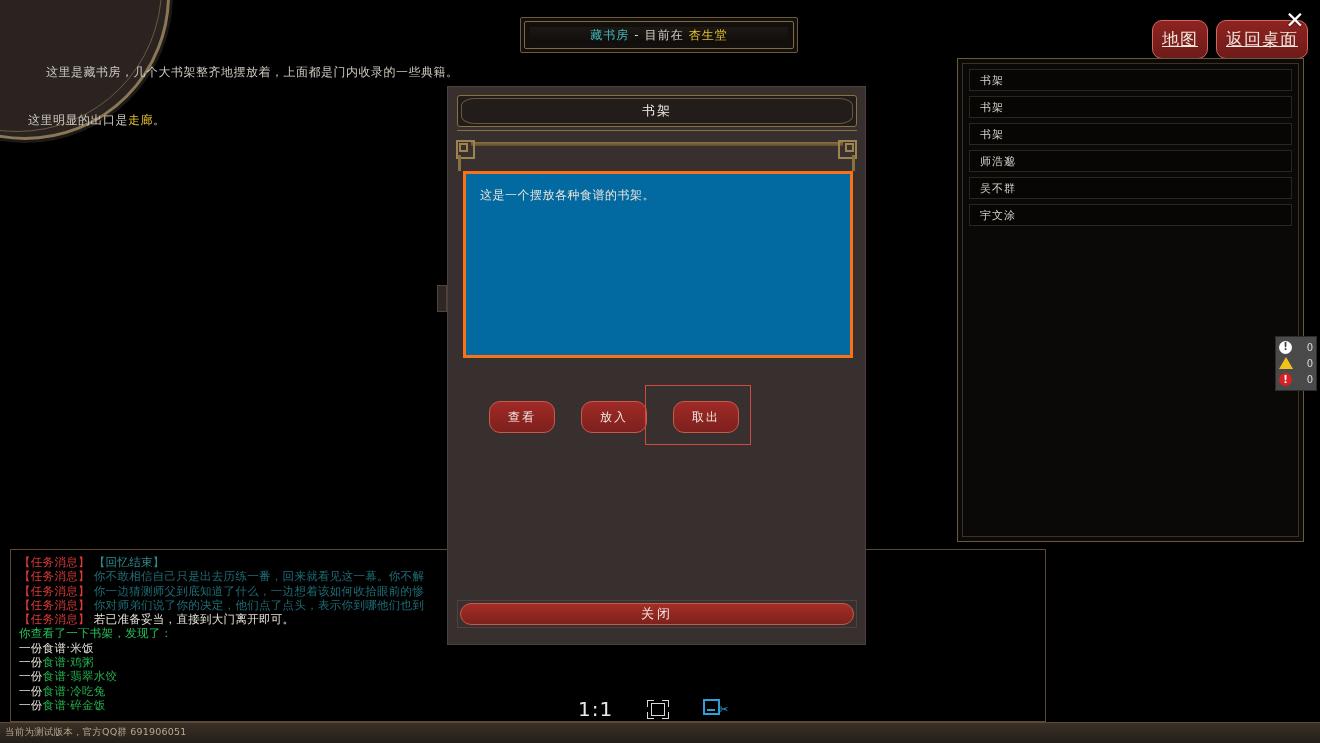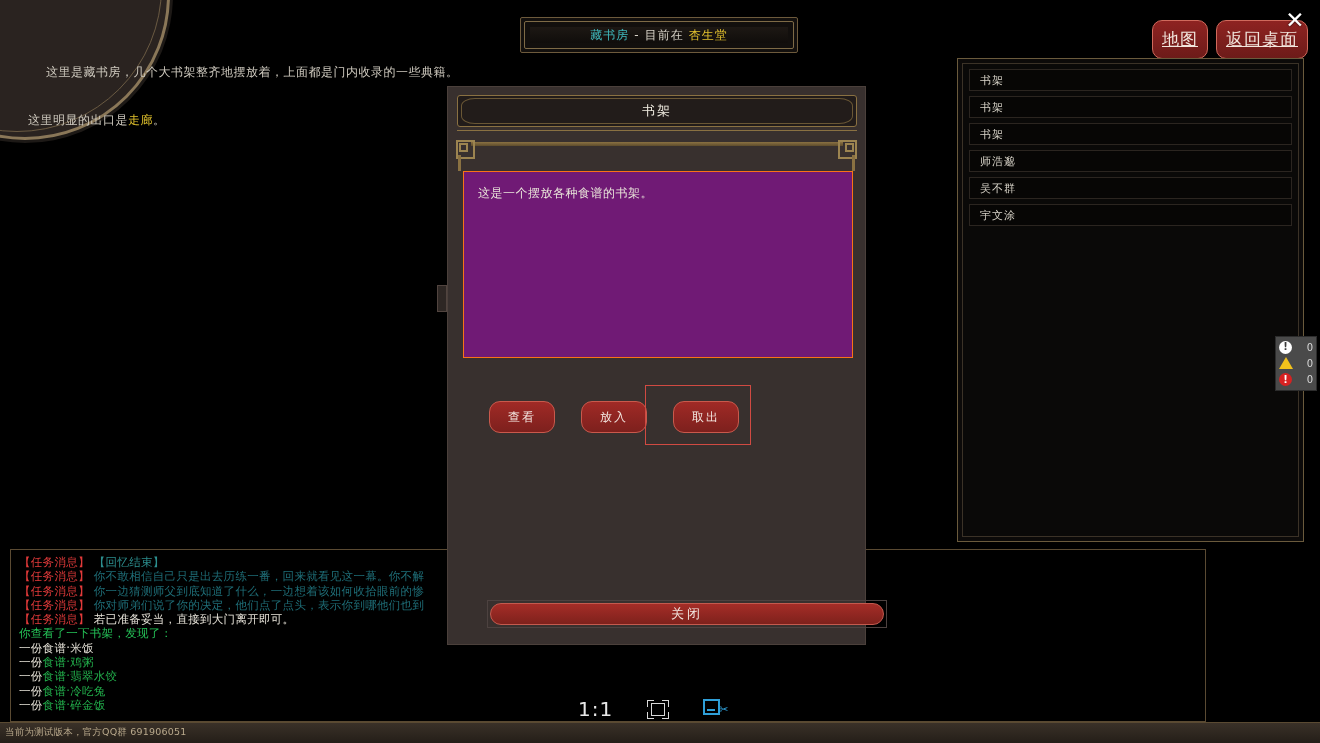--- a/index.html
+++ b/index.html
@@ -137,21 +137,21 @@
   }
   .ico-err {
     width: 13px; height: 13px; border-radius: 50%;
     background: #d62222; color: #fff; font-size: 10px; font-weight: bold;
     display: flex; align-items: center; justify-content: center; line-height: 1;
   }
 
   
   .chatlog {
     position: absolute; left: 10px; top: 549px;
-    width: 1196px; height: 173px;
+    width: 1036px; height: 173px;
     border: 1px solid #5a4a32;
     background: #000;
     padding: 5px 8px;
     overflow: hidden;
   }
   .chat-line { font-size: 11.5px; line-height: 14.3px; white-space: nowrap; letter-spacing: .3px; }
   .tag-quest { color: #e23a3a; }
   .c-white  { color: #e6e2d8; }
   .c-teal   { color: #1e6e78; }
   .c-teal-b { color: #2c8e8e; }
@@ -247,22 +247,22 @@
   .orn-r { right: 8px; top: 53px; transform: scaleX(-1); }
   .orn-tail-l {
     position:absolute; left:10px; top:68px; width:3px; height:16px; background:#8a7142;
   }
   .orn-tail-r {
     position:absolute; right:10px; top:68px; width:3px; height:16px; background:#8a7142;
   }
   .desc-box {
     position: absolute; left: 15px; top: 84px;
     width: 390px; height: 187px;
-    background: #701a75;
-    border: 1px solid #f97316;
+    background: #0369a1;
+    border: 3px solid #f97316;
     padding: 12px 14px;
     overflow: hidden;
   }
   .desc-text { color: #e9e5da; font-size: 12px; line-height: 18px; letter-spacing: .5px; }
 
   .action-row {
     position: absolute; left: 15px; top: 310px;
     width: 390px; height: 40px;
     display: flex; align-items: center; gap: 26px;
     padding-left: 26px;
@@ -280,21 +280,20 @@
     position: absolute; left: 645px; top: 385px;
     width: 106px; height: 60px;
     border: 1px solid #d14a42;
     pointer-events: none;
   }
   .dlg-close-wrap {
     position: absolute; left: 9px; bottom: 16px;
     width: 400px; height: 28px;
     border: 1px solid #4d4240;
     padding: 2px;
-    margin-left: 30px;
   }
   .dlg-close-btn {
     width: 100%; height: 100%;
     background: linear-gradient(180deg,#a52d27 0%, #7e211c 100%);
     border: 1px solid #c35a4e;
     border-radius: 11px;
     color: #f4e9e3; font-size: 13px; letter-spacing: 3px;
     display: flex; align-items: center; justify-content: center;
     cursor: pointer;
   }

